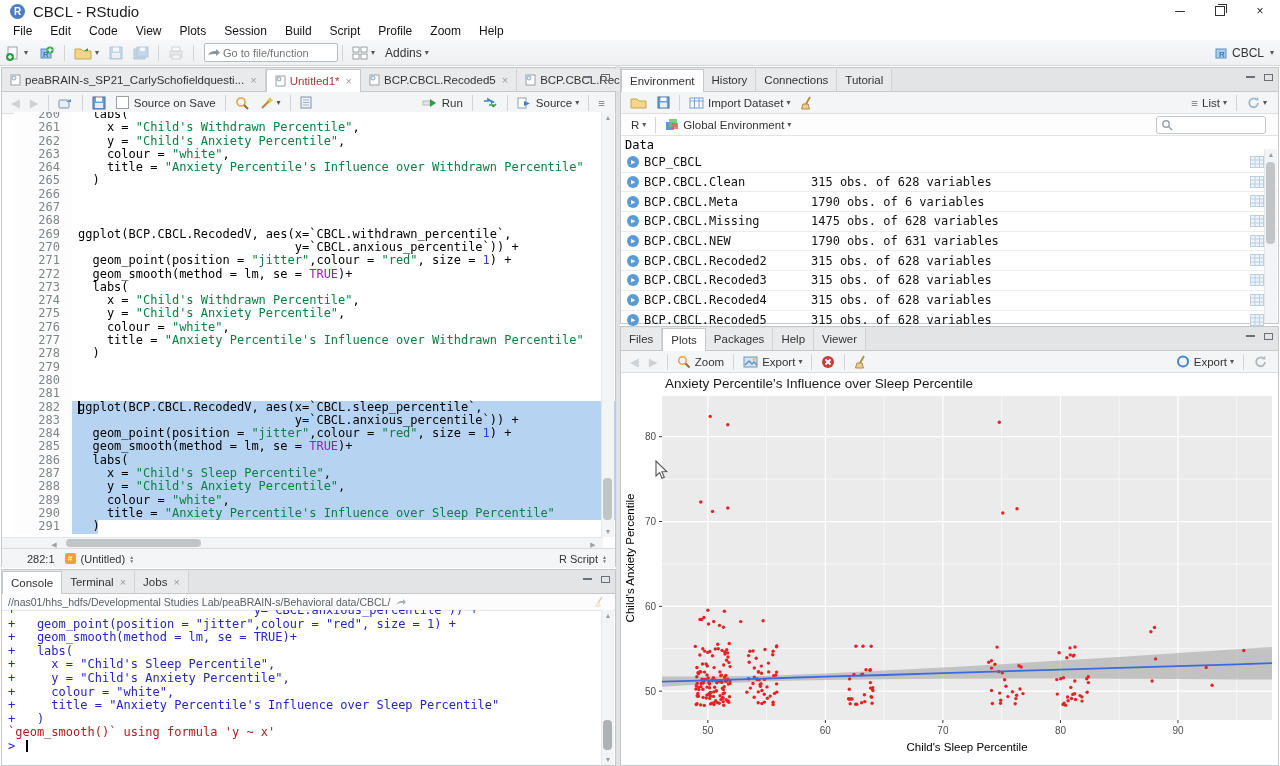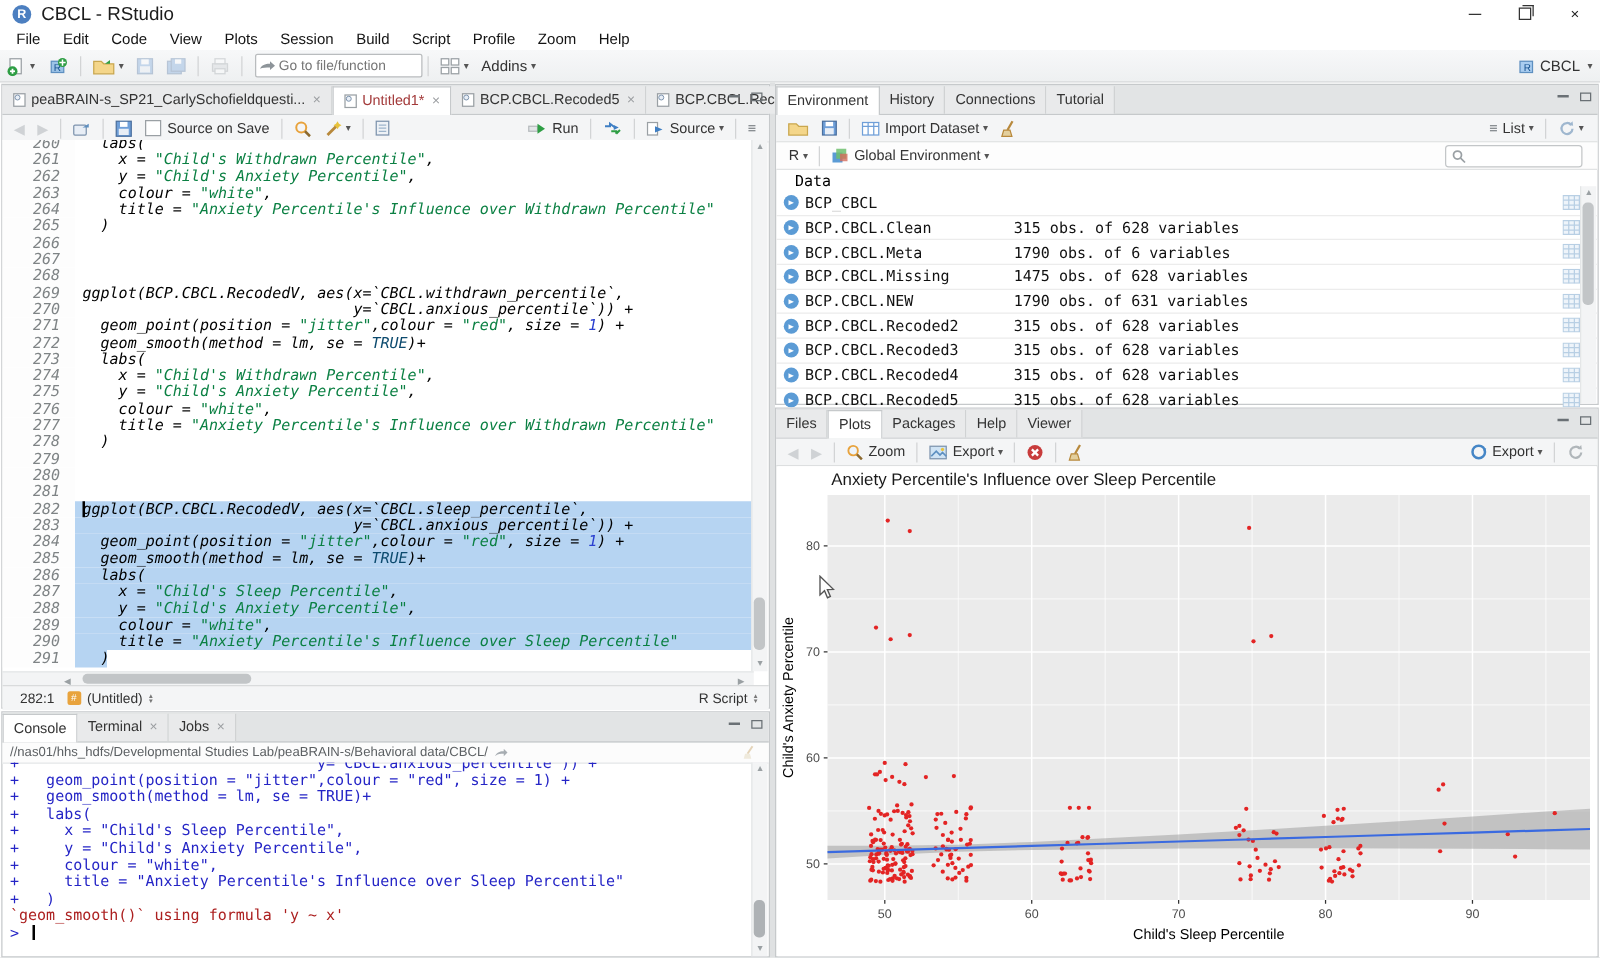--- a/index.html
+++ b/index.html
@@ -36,28 +36,28 @@
   .tab{height:22px;box-sizing:border-box;display:flex;align-items:center;padding:0 8px;font-size:11.5px;color:#333;border-right:1px solid #d0d2d3;background:#e9eaeb;white-space:nowrap;}
   .tab.active{background:#fff;border-top:1px solid #c6c9cb;border-left:1px solid #c6c9cb;border-right:1px solid #c6c9cb;margin-bottom:-1px;height:23px;}
   .tab .x{margin-left:6px;color:#9a9da0;font-size:11px;}
   .panebtns{position:absolute;right:4px;top:4px;display:flex;gap:6px;align-items:center;}
   .pbtn{width:12px;height:10px;display:flex;align-items:center;justify-content:center;}
   .pbtn .b1{width:9px;height:2px;background:#6a7artists075;background:#6a7075;}
   .pbtn .b2{width:9px;height:7px;border:1px solid #6a7075;box-sizing:border-box;}
   .ptool{height:21px;background:#f4f5f6;border-bottom:1px solid #dddfe0;display:flex;align-items:center;font-size:11.5px;color:#333;padding:0 4px;position:relative;}
   
   #src-pane{left:1px;top:67px;width:615px;height:500px;}
-  .codewrap{position:absolute;left:0;top:44px;width:601px;height:425px;overflow:hidden;background:#fff;font-style:italic;}
+  .codewrap{position:absolute;left:12px;top:44px;width:601px;height:425px;overflow:hidden;background:#fff;}
   .codeinner{position:absolute;left:0;top:-4px;font-family:"DejaVu Sans Mono",monospace;font-size:12px;line-height:13.3px;white-space:pre;}
   .cl{display:flex;height:13.3px;}
   .gut{width:46px;text-align:right;padding-right:12px;color:#7f8486;flex:none;background:#fdfdfd;}
   .ctext{position:relative;padding-left:6px;flex:1;}
   .cl.sel .ctext{background:#b6d4f2;}
   .cl.psel .ctext{background:linear-gradient(90deg,#b6d4f2 0 26px,transparent 26px);}
-  .tok-s{color:#0b8043;} .tok-k{color:#0c4a6e;} .tok-n{color:#2a3fd0;}
+  .tok-s{color:#0b8043;} .tok-k{color:#a21caf;} .tok-n{color:#2a3fd0;}
   .caret-editor{position:absolute;left:6px;top:0;width:1.5px;height:13px;background:#000;}
   .vscroll{position:absolute;right:1px;width:12px;background:#f3f4f5;border-left:1px solid #e4e6e7;}
   .vthumb{position:absolute;left:1px;width:9px;background:#c2c5c7;border-radius:4px;}
   .sarrow{position:absolute;left:0;width:12px;height:11px;color:#9aa0a3;font-size:7px;display:flex;align-items:center;justify-content:center;}
   .hscroll{position:absolute;left:0;top:469px;width:601px;height:11px;background:#f3f4f5;border-top:1px solid #e4e6e7;}
   .hthumb{position:absolute;top:1px;left:64px;width:135px;height:8px;background:#c2c5c7;border-radius:4px;}
   .statusbar{position:absolute;left:0;top:480px;width:613px;height:19px;background:#f4f5f6;border-top:1px solid #d9dbdc;display:flex;align-items:center;font-size:11px;color:#333;}
   .updown{display:inline-flex;flex-direction:column;font-size:5px;line-height:4px;color:#777;margin-left:4px;}
   .docicon{width:11px;height:11px;background:#e8a33d;border-radius:2px;color:#fff;font-size:8px;display:flex;align-items:center;justify-content:center;margin:0 5px 0 10px;}
   
@@ -65,21 +65,21 @@
   .conpath{height:16px;border-bottom:1px solid #e4e6e7;display:flex;align-items:center;font-size:10.5px;color:#5c6063;padding:0 6px;background:#fcfcfc;}
   .conbody{position:absolute;left:0;top:40px;width:601px;height:155px;overflow:hidden;}
   .coninner{position:absolute;left:6px;top:-6px;font-family:"DejaVu Sans Mono",monospace;font-size:12px;line-height:13.6px;white-space:pre;color:#2525c6;}
   .conline.msg{color:#ac2020;}
   .conline.prompt{color:#2525c6;}
   .caret-con{display:inline-block;width:1.5px;height:12px;background:#000;vertical-align:-2px;margin-left:4px;}
   
   #env-pane{left:620px;top:67px;width:659px;height:257px;}
   .envbar{height:21px;border-bottom:1px solid #e1e3e4;display:flex;align-items:center;font-size:11.5px;color:#333;padding:0 5px;background:#fdfdfd;position:relative;}
   .search{position:absolute;right:12px;top:2px;width:104px;height:16px;border:1px solid #c3c6c8;border-radius:3px;background:#fff;display:flex;align-items:center;padding-left:4px;}
-  .envhead{font-family:"DejaVu Sans Mono",monospace;font-size:12px;color:#000;padding:2px 0 1px 15px;}
+  .envhead{font-family:"DejaVu Sans Mono",monospace;font-size:12px;color:#000;padding:2px 0 1px 4px;}
   .envrow{height:18.7px;display:flex;align-items:center;border-bottom:1px solid #ececec;font-family:"DejaVu Sans Mono",monospace;font-size:12px;color:#111;position:relative;}
   .exp{width:12px;height:12px;border-radius:50%;background:#5b9bd5;color:#fff;font-size:7px;display:flex;align-items:center;justify-content:center;margin:0 5px 0 6px;flex:none;}
   .ename{width:167px;flex:none;overflow:hidden;}
   .edesc{flex:1;}
   .gridic{position:absolute;right:14px;top:3px;}
   
   #plot-pane{left:620px;top:326px;width:659px;height:440px;}
   .plotbody{position:absolute;left:1px;top:46px;width:655px;height:392px;background:#fff;}
   .btnlabel{margin-left:4px;}
   
@@ -325,21 +325,21 @@
       <span class="sarrow" style="top:0">▲</span>
       <div class="vthumb" style="top:366px;height:42px;"></div>
       <span class="sarrow" style="bottom:0">▼</span>
     </div>
     <div class="hscroll">
       <span class="sarrow" style="top:1px;left:46px;">◀</span>
       <div class="hthumb"></div>
       <span class="sarrow" style="top:1px;left:585px;">▶</span>
     </div>
     <div class="statusbar">
-      <span style="margin-left:14px;">282:1</span>
+      <span style="margin-left:25px;">282:1</span>
       <span class="docicon">#</span>
       <span>(Untitled)</span>
       <span class="updown">
           <span>▲</span>
           <span>▼</span>
         </span>
       <span style="position:absolute;right:8px;display:flex;align-items:center;">
         <span>R Script</span>
         <span class="updown">
             <span>▲</span>

